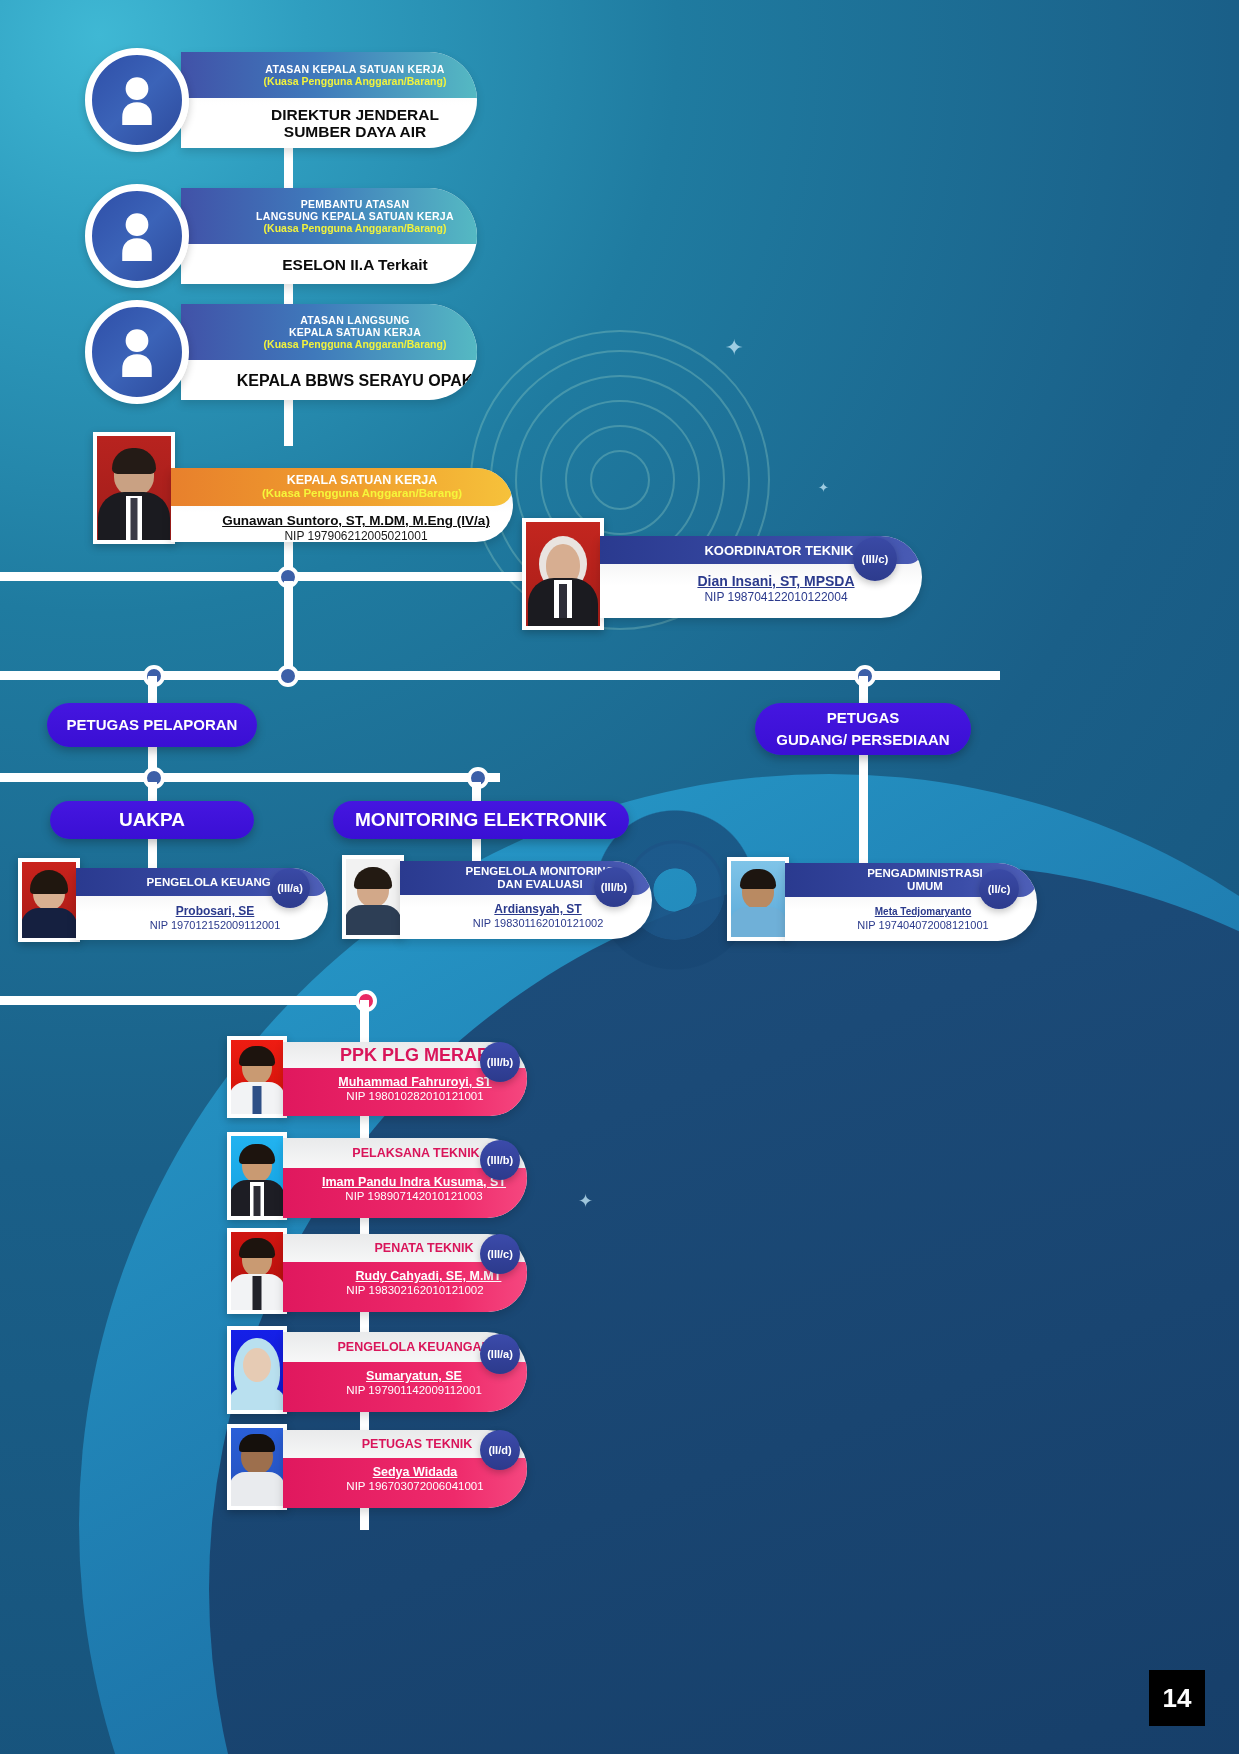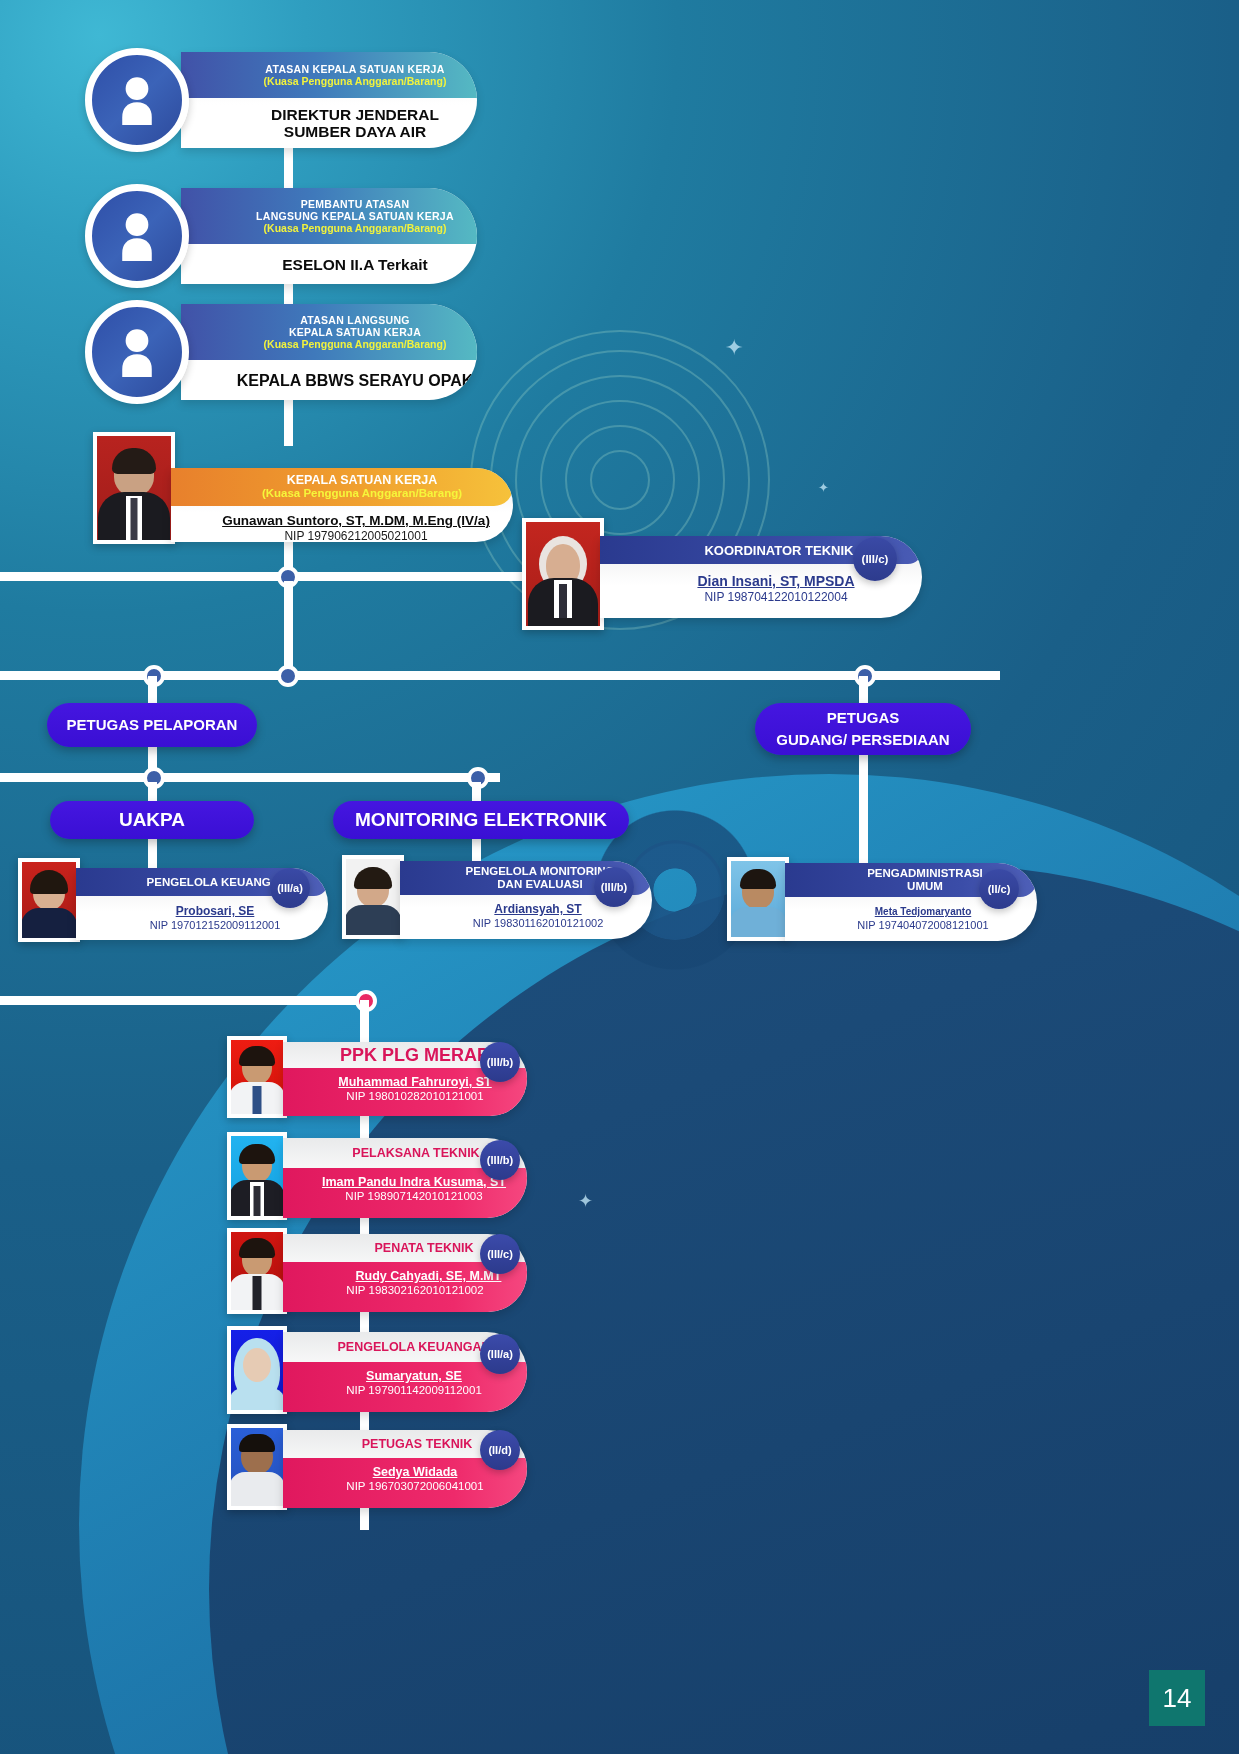--- a/index.html
+++ b/index.html
@@ -143,23 +143,23 @@
     display:flex; align-items:center; justify-content:center;
     color:#ffffff; font-weight:bold; text-align:center;
     box-shadow: 0 4px 10px rgba(0,0,0,.25);
     line-height: 22px;
   }
 
   
   .pageno {
     position:absolute; right:34px; bottom:28px;
     width:56px; height:56px;
-    background:#0f766e;
+    background:#000000;
     display:flex; align-items:center; justify-content:center;
-    color:#ffffff; font-size:26px; font-weight:normal;
+    color:#ffffff; font-size:26px; font-weight:bold;
   }
 </style>
 </head>
 <body>
 
 <div class="bg"></div>
 <div class="bg-swoosh"></div>
 <div class="bg-swoosh2"></div>
 <div class="rings">
   <span style="width:60px;height:60px;"></span>

